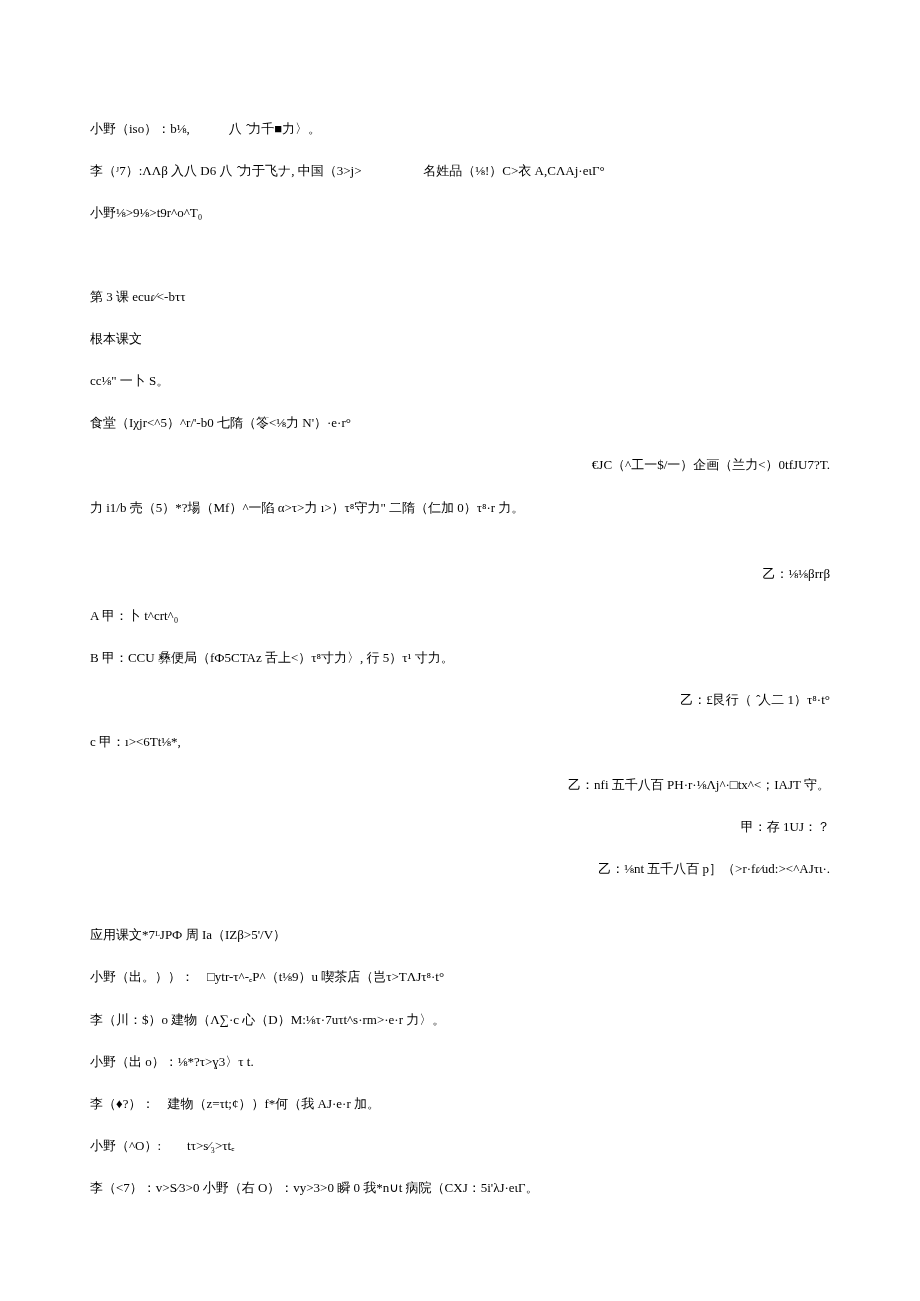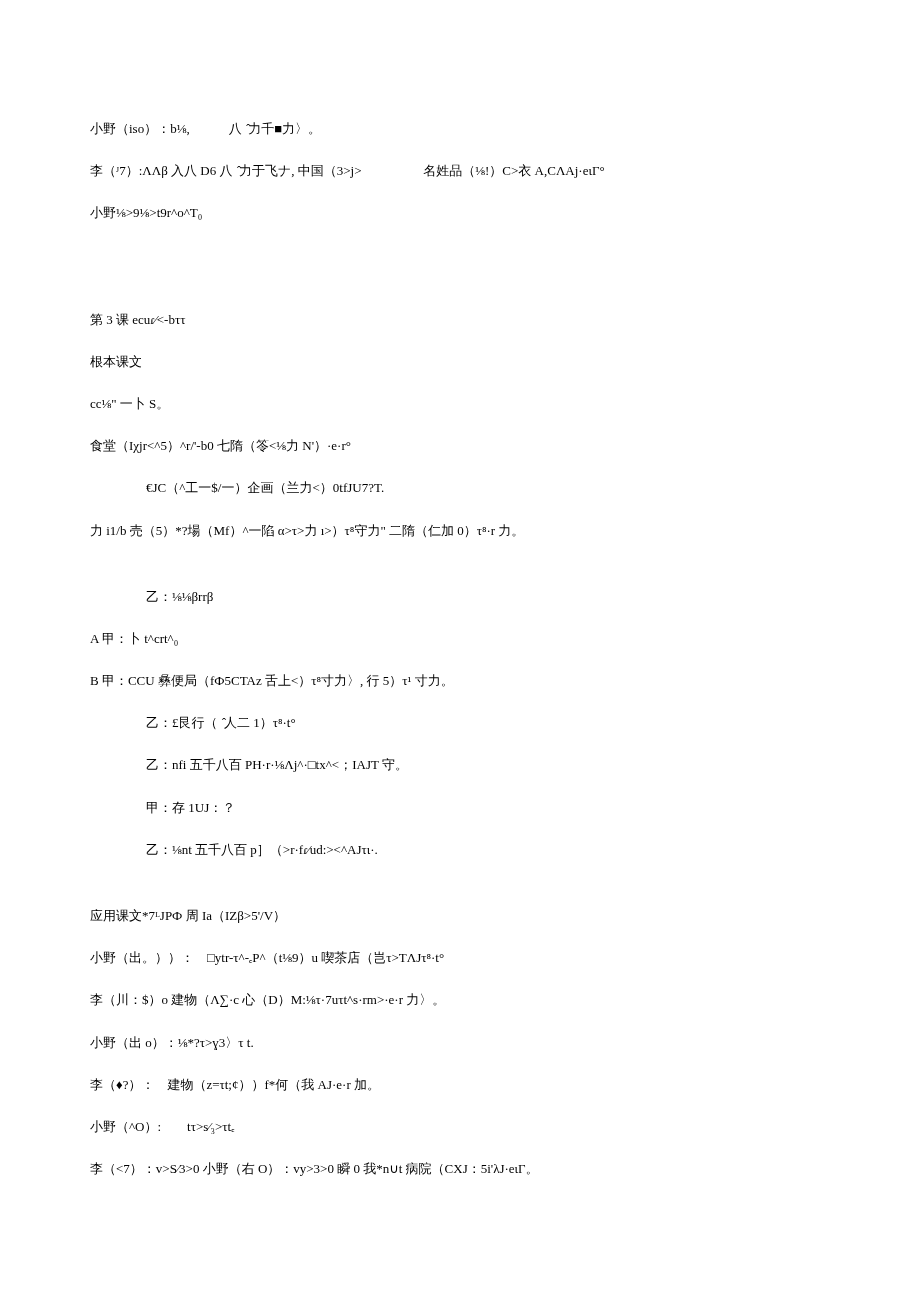--- a/index.html
+++ b/index.html
@@ -16,44 +16,46 @@
     width: 920px;
   }
   .line {
     font-size: 13px;
     line-height: 1.4;
     margin-bottom: 24px;
     white-space: pre;
   }
   .indent {
     padding-left: 56px;
+    text-align: right;
   }
   .gap-small { margin-bottom: 24px; }
   .gap-med   { margin-bottom: 48px; }
-  .gap-large { margin-bottom: 88px; }
+  .gap-large { margin-bottom: 65px; }
 </style>
 </head>
 <body>
 
 <div class="page">
   <div class="line gap-small">小野（iso）：b⅛,            八  ̂力千■力〉。</div>
   <div class="line gap-small">李（ᴶ7）:ΛΛβ 入八 D6 八  ̂力于飞ナ, 中国（3&gt;j&gt;                   名姓品（⅛!）C&gt;衣 A,CΛAj·eιΓ°</div>
   <div class="line gap-large">小野⅛&gt;9⅛&gt;t9r^o^T₀</div>
 
   <div class="line gap-small">第 3 课 ecuɾ⁄&lt;-bττ</div>
   <div class="line gap-small">根本课文</div>
   <div class="line gap-small">cc⅛" 一卜 S。</div>
   <div class="line gap-small">食堂（Iχjr&lt;^5）^r/'-b0 七隋（笭&lt;⅛力 N'）·e·r°</div>
   <div class="line indent gap-small">€JC（^工一$/一）企画（兰力&lt;）0tfJU7?T.</div>
   <div class="line gap-med">力 i1/b 売（5）*?場（Mf）^一陷 α&gt;τ&gt;力 ı&gt;）τ⁸守力" 二隋（仁加 0）τ⁸·r 力。</div>
 
   <div class="line indent gap-small">乙：⅛⅛βrrβ</div>
   <div class="line gap-small">A 甲：卜 t^crt^₀</div>
   <div class="line gap-small">B 甲：CCU 彝便局（fФ5CTAz 舌上&lt;）τ⁸寸力〉, 行 5）τ¹ 寸力。</div>
   <div class="line indent gap-small">乙：£艮行（  ̂人二 1）τ⁸·t°</div>
+  <div class="line gap-small">c 甲：ı&gt;&lt;6Tt⅛*,</div>
   <div class="line indent gap-small">乙：nfi 五千八百 PH·r·⅛Λj^·□tx^&lt;；IAJT 守。</div>
   <div class="line indent gap-small">甲：存 1UJ：？</div>
   <div class="line indent gap-med">乙：⅛nt 五千八百 p］（&gt;r·fɾ⁄ud:&gt;&lt;^AJτι·.</div>
 
   <div class="line gap-small">应用课文*7ᴸJPФ 周 Ia（IZβ&gt;5'/V）</div>
   <div class="line gap-small">小野（出。））：    □ytr-τ^-ₑP^（t⅛9）u 喫茶店（岂τ&gt;TΛJτ⁸·t°</div>
   <div class="line gap-small">李（川：$）o 建物（Λ∑·c 心（D）M:⅛τ·7uτt^s·rm&gt;·e·r 力〉。</div>
   <div class="line gap-small">小野（出 o）：⅛*?τ&gt;ɣ3〉τ t.</div>
   <div class="line gap-small">李（♦?）：    建物（z=τt;¢））f*何（我 AJ·e·r 加。</div>
   <div class="line gap-small">小野（^O）:        tτ&gt;s⁄₃&gt;τtₑ</div>

